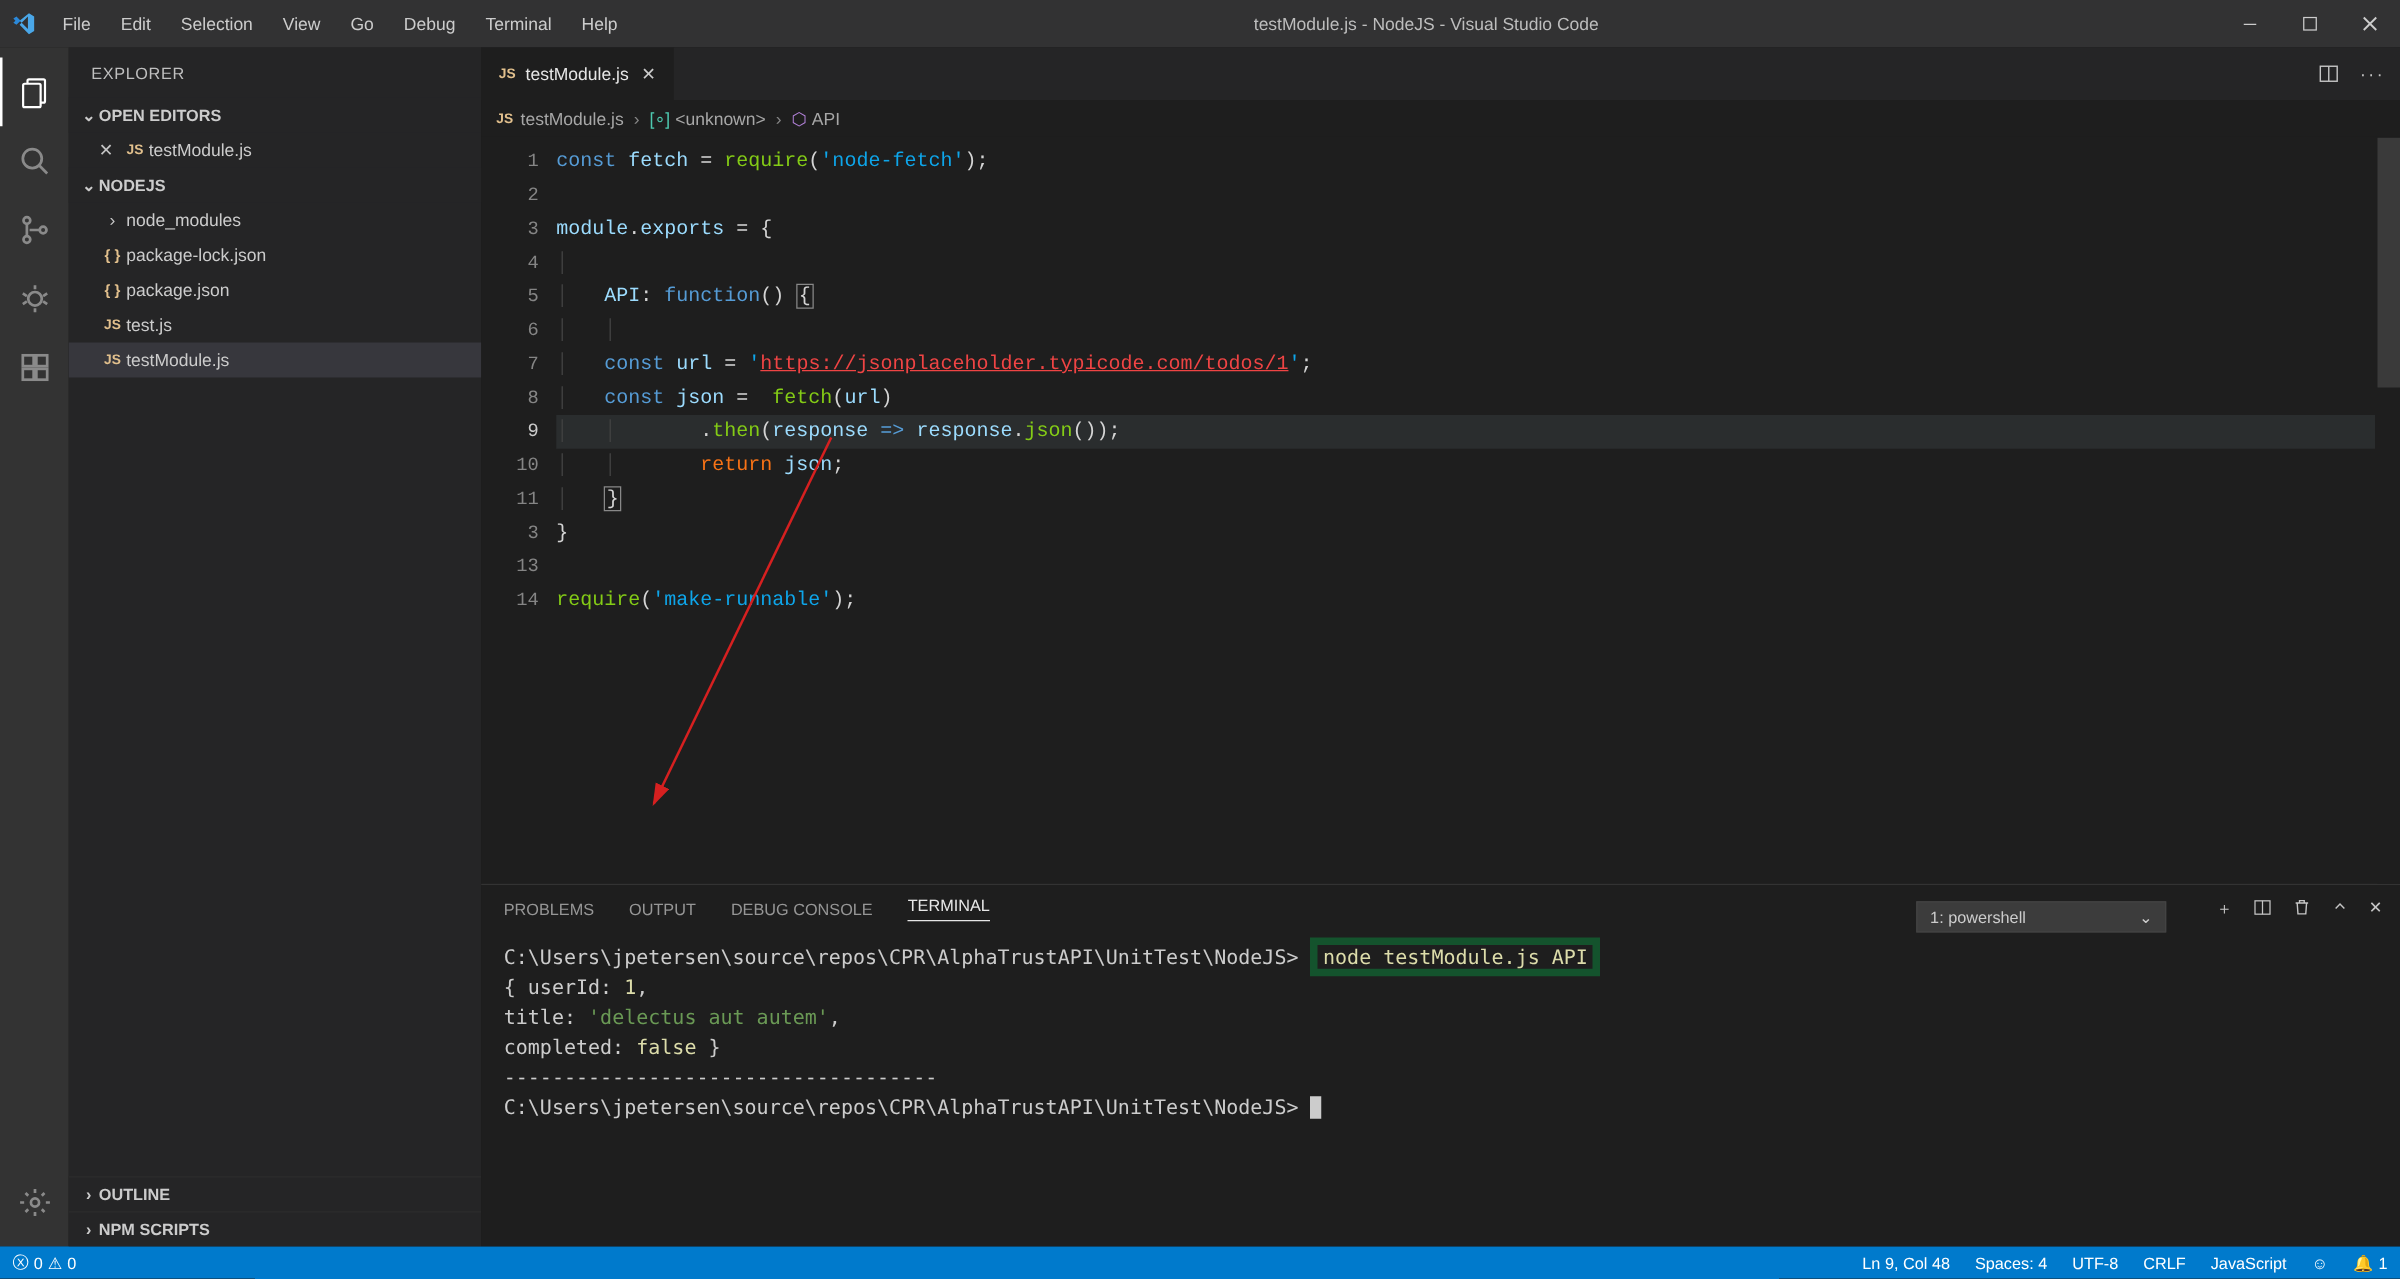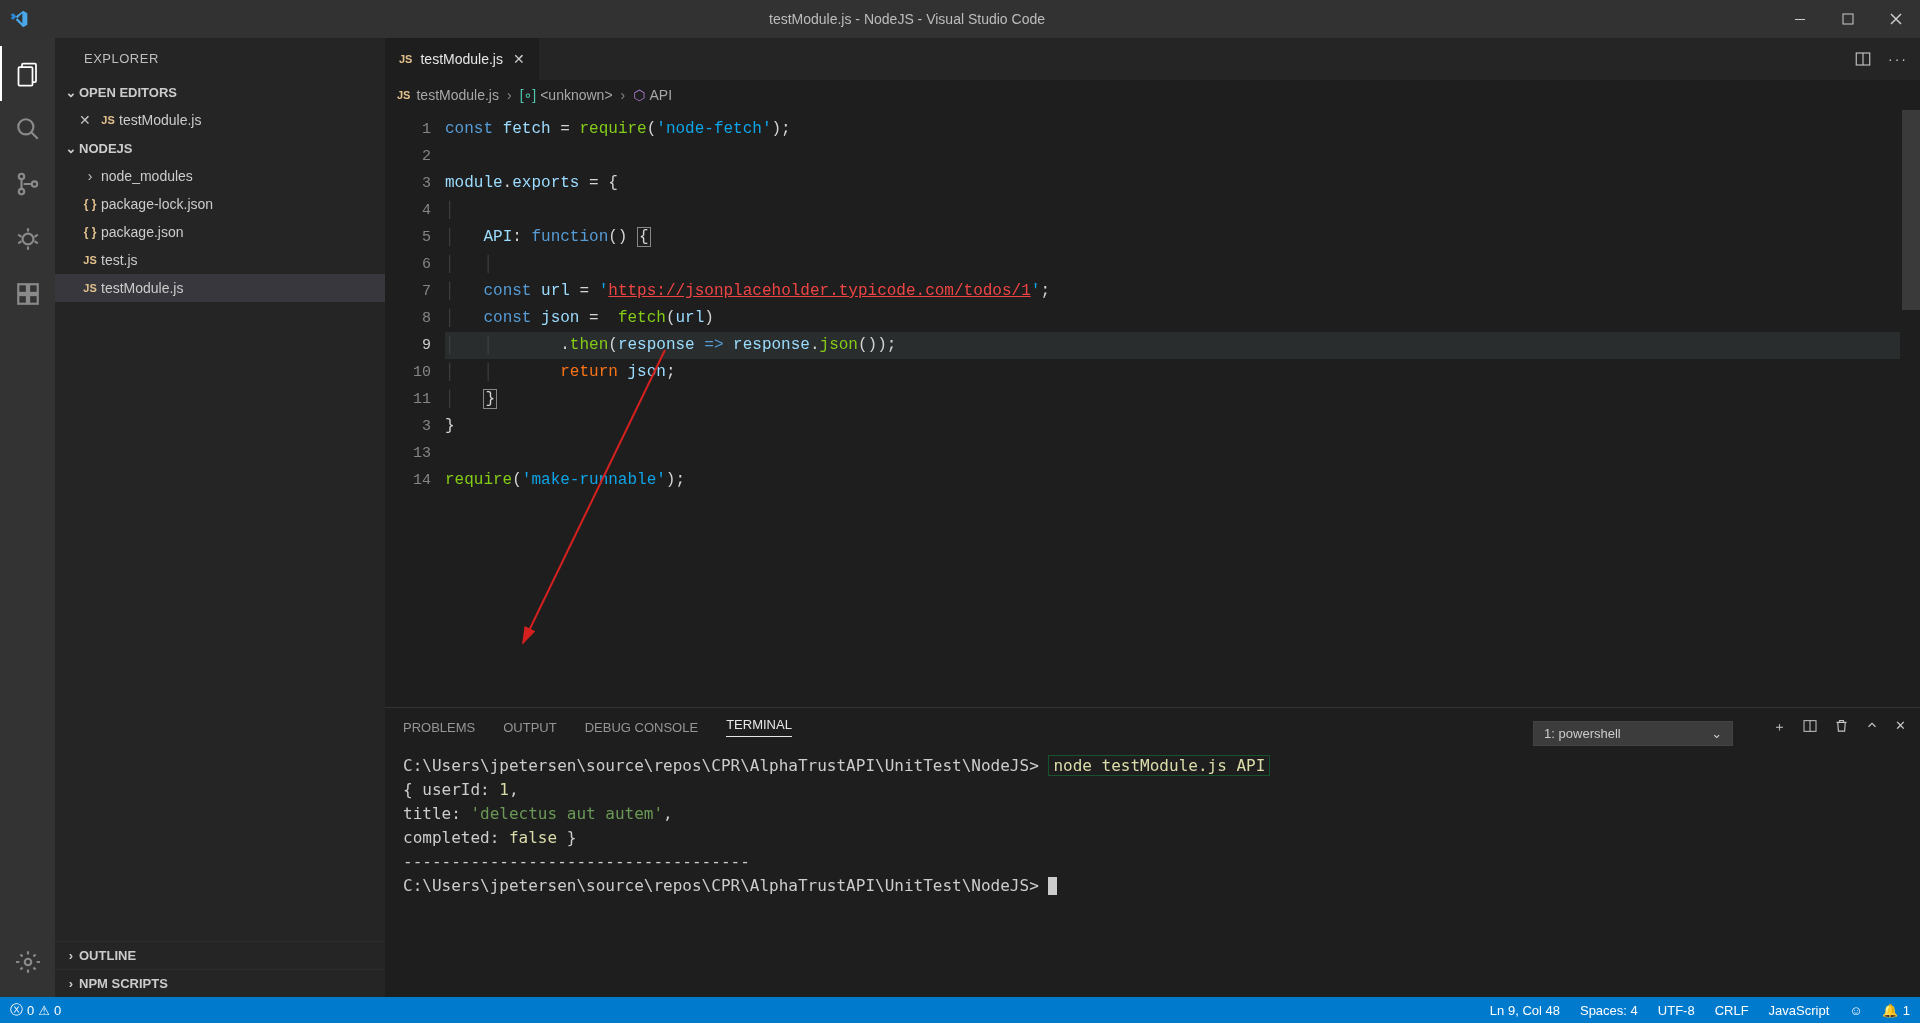--- a/index.html
+++ b/index.html
@@ -58,21 +58,21 @@
   .activitybar .gear { margin-bottom:8px; }
 
   
   .sidebar {
     width: 330px;
     background: #252526;
     display:flex; flex-direction:column;
   }
   .sidebar-header {
     height: 40px; display:flex; align-items:center;
-    padding: 0 29px; color:#bfbfbf; font-size:13px; letter-spacing:0.5px;
+    padding: 0 18px; color:#bfbfbf; font-size:13px; letter-spacing:0.5px;
   }
   .section-title {
     height: 28px; display:flex; align-items:center;
     padding-left: 8px; font-weight:600; color:#cccccc; font-size:13px;
     background:#252526;
   }
   .section-title .chev { width:16px; display:inline-block; text-align:center; }
   .open-editor-item, .file-item {
     height: 28px; display:flex; align-items:center; padding-left: 24px;
     font-size:14px; color:#cccccc;
@@ -162,21 +162,21 @@
     background:#3c3c3c; padding:4px 10px; width:200px; justify-content:space-between;
     color:#cccccc;
     margin-top:12px;
   }
   .panel-tabs .ticons { display:flex; gap:16px; color:#c5c5c5; padding-right:14px; margin-left:12px; }
   .terminal-body {
     flex:1; padding:8px 18px; font-family:Consolas, monospace; font-size:16px; line-height:24px;
     color:#cccccc; position:relative;
   }
   .terminal-body .cmd-box {
-    border:1px solid #14532d; padding:0 4px;
+    border:6px solid #14532d; padding:0 4px;
   }
   .terminal-body .y { color:#dcdcaa; }
   .terminal-body .g { color:#6a9955; }
   .terminal-body .cursor {
     display:inline-block; width:9px; height:18px; background:#cccccc; vertical-align:text-bottom;
   }
 
   
   .statusbar {
     height:26px; background:#007acc; color:#ffffff;
@@ -190,20 +190,30 @@
 </style>
 </head>
 <body>
 
 <div class="titlebar">
   <div class="vscode-logo">
     <svg width="20" height="20" viewBox="0 0 24 24">
         <path fill="#4aa7e8" d="M17 2l5 3v14l-5 3-9-9 2-2 6 6V5l-6 6-2-2z"></path>
         <path fill="#2b88d8" d="M2 7l3-2 4 4-4 4-3-2 2-2z"></path>
       </svg>
+  </div>
+  <div class="menus">
+    <span>File</span>
+    <span>Edit</span>
+    <span>Selection</span>
+    <span>View</span>
+    <span>Go</span>
+    <span>Debug</span>
+    <span>Terminal</span>
+    <span>Help</span>
   </div>
   <div class="title-center">testModule.js - NodeJS - Visual Studio Code</div>
   <div class="win-controls">
     <div class="wc">
       <svg width="12" height="12">
           <rect x="1" y="6" width="10" height="1" fill="#ccc"></rect>
         </svg>
     </div>
     <div class="wc">
       <svg width="12" height="12">

